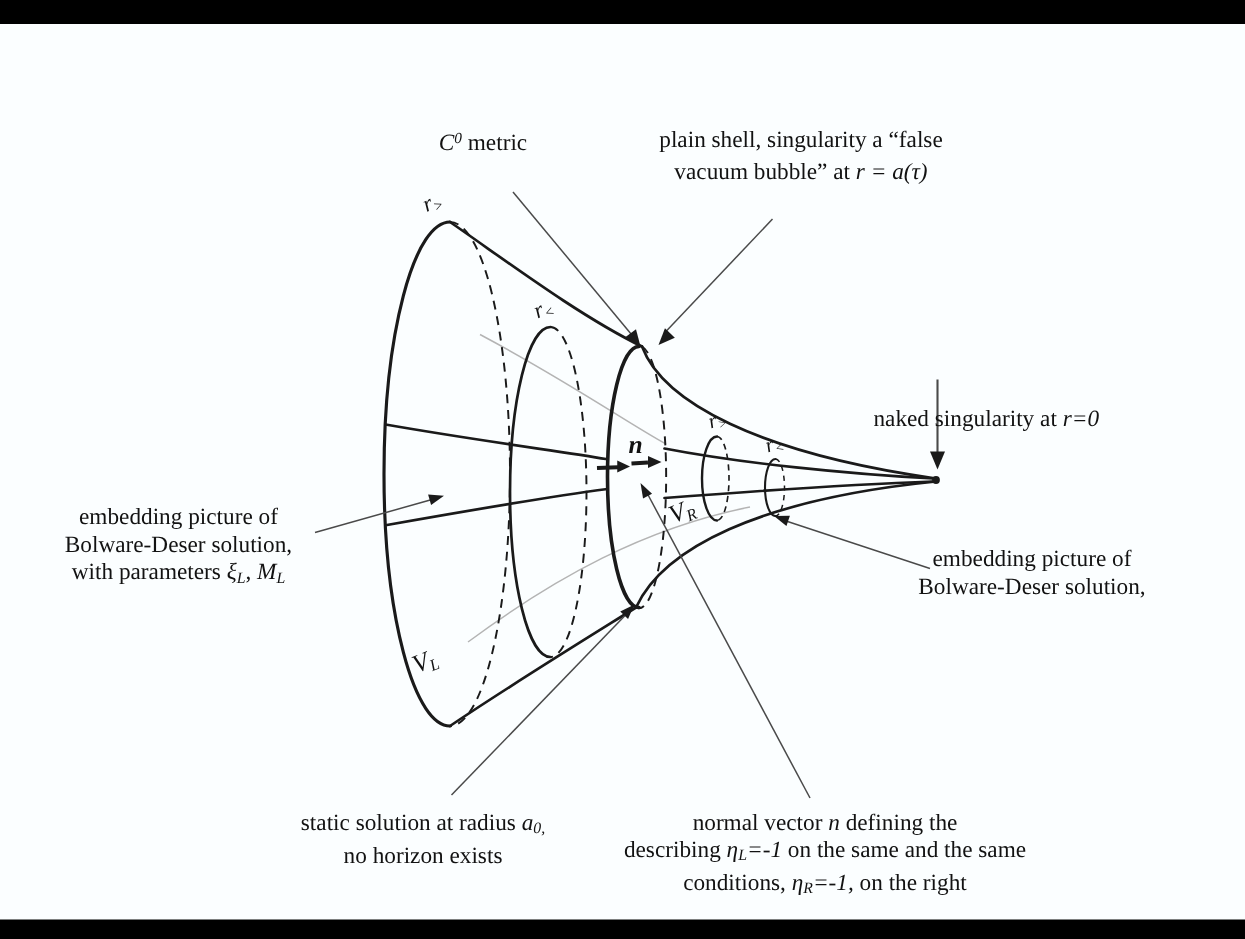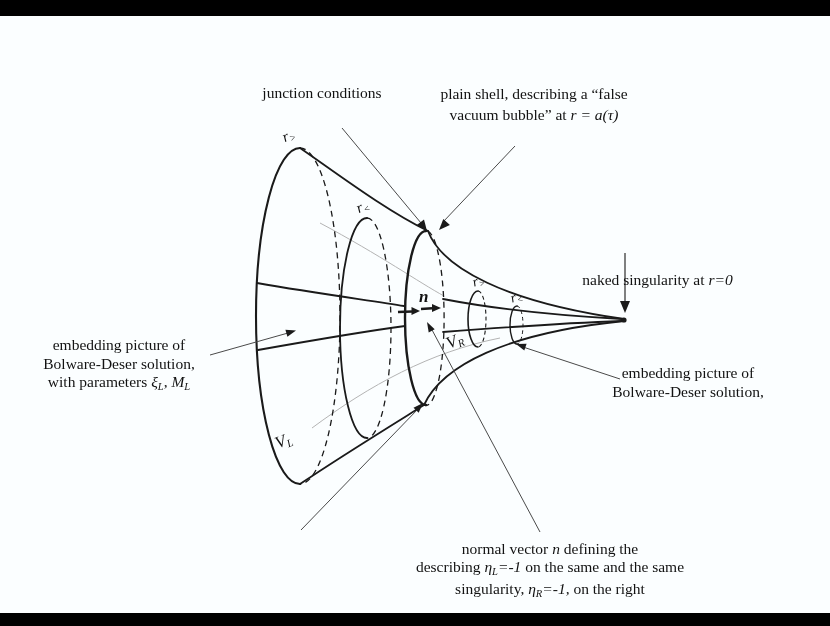--- a/index.html
+++ b/index.html
@@ -84,48 +84,52 @@
 
     <g stroke="#1a1a1a">
       <path d="M398,312 L412,311.5" fill="none" stroke-width="2.6"></path>
       <path d="M421,309 L432,308.3" fill="none" stroke-width="2.6"></path>
       <polygon points="420,311 411.5,307 411.5,315" stroke="none" fill="#1a1a1a"></polygon>
       <polygon points="441,308 432,304 432,312" stroke="none" fill="#1a1a1a"></polygon>
     </g>
   </svg>
 
   <div class="lbl lh21" style="left:212px;top:82px;width:220px;">
-    <div>junction conditions</div>
+    <div><span class="it">C</span><span class="sup">0</span><span> metric</span></div>
   </div>
 
   <div class="lbl lh21" style="left:406px;top:83px;width:256px;">
-    <div>plain shell, describing a “false</div>
+    <div>plain shell, singularity a “false</div>
     <div><span>vacuum bubble” at </span><span class="it">r = a(τ)</span></div>
   </div>
 
   <div class="lbl" style="left:555px;top:231px;width:205px;margin-top:40px;">
     <span>naked singularity at </span><span class="it">r=0</span>
   </div>
 
   <div class="lbl" style="left:9px;top:336px;width:220px;">
     <div>embedding picture of</div>
     <div>Bolware-Deser solution,</div>
     <div><span>with parameters </span><span class="it">ξ</span><span class="sub">L</span><span>, </span><span class="it">M</span><span class="sub">L</span></div>
   </div>
 
   <div class="lbl" style="left:575px;top:364px;width:226px;">
     <div>embedding picture of</div>
     <div>Bolware-Deser solution,</div>
   </div>
 
+  <div class="lbl lh17" style="left:172px;top:540px;width:220px;">
+    <div><span>static solution at radius </span><span class="it">a</span><span class="sub">0,</span></div>
+    <div>no horizon exists</div>
+  </div>
 
   <div class="lbl lh17" style="left:412px;top:540px;width:276px;">
     <div><span>normal vector </span><span class="it">n</span><span> defining the</span></div>
     <div><span>describing </span><span class="it">η</span><span class="sub">L</span><span class="it">=-1</span><span> on the same and the same</span></div>
-    <div><span>singularity, </span><span class="it">η</span><span class="sub">R</span><span class="it">=-1,</span><span> on the right</span></div>
+    <div><span>conditions, </span><span class="it">η</span><span class="sub">R</span><span class="it">=-1,</span><span> on the right</span></div>
   </div>
 
   <div class="fig-lbl" style="left:283px;top:128px;transform:rotate(-24deg);"><span>r</span><span class="sub">&gt;</span></div>
 
   <div class="fig-lbl" style="left:357px;top:199px;transform:rotate(-24deg);"><span>r</span><span class="sub">&lt;</span></div>
 
   <div class="fig-lbl" style="left:473px;top:273px;transform:rotate(-18deg);font-size:14px;"><span>r</span><span class="sub">&gt;</span></div>
 
   <div class="fig-lbl" style="left:511px;top:289px;transform:rotate(-18deg);font-size:14px;"><span>r</span><span class="sub">&lt;</span></div>
 

